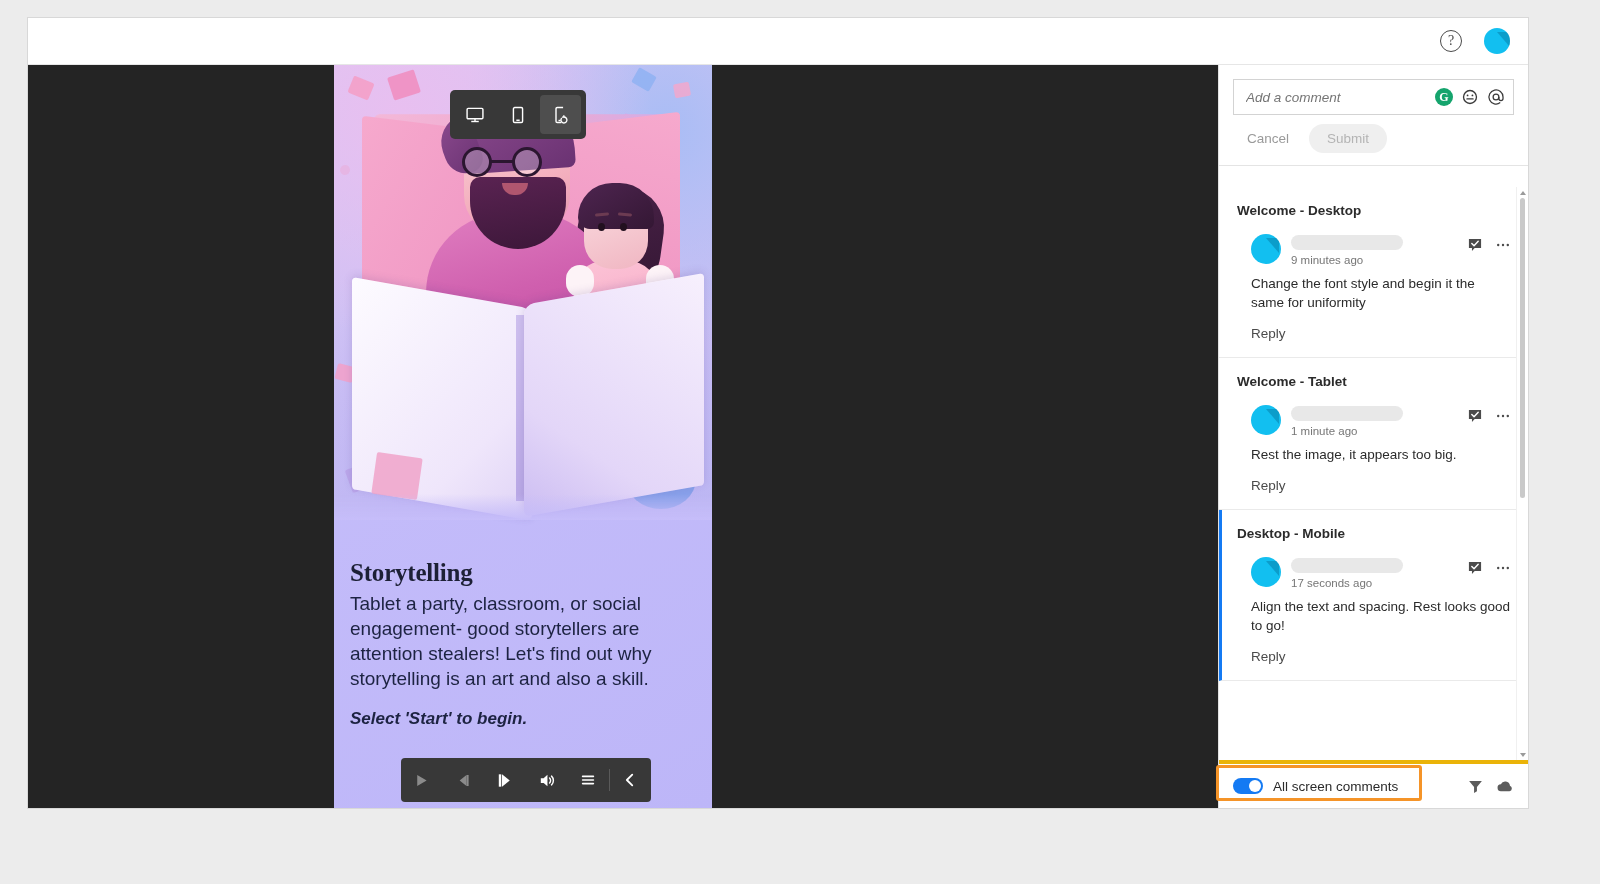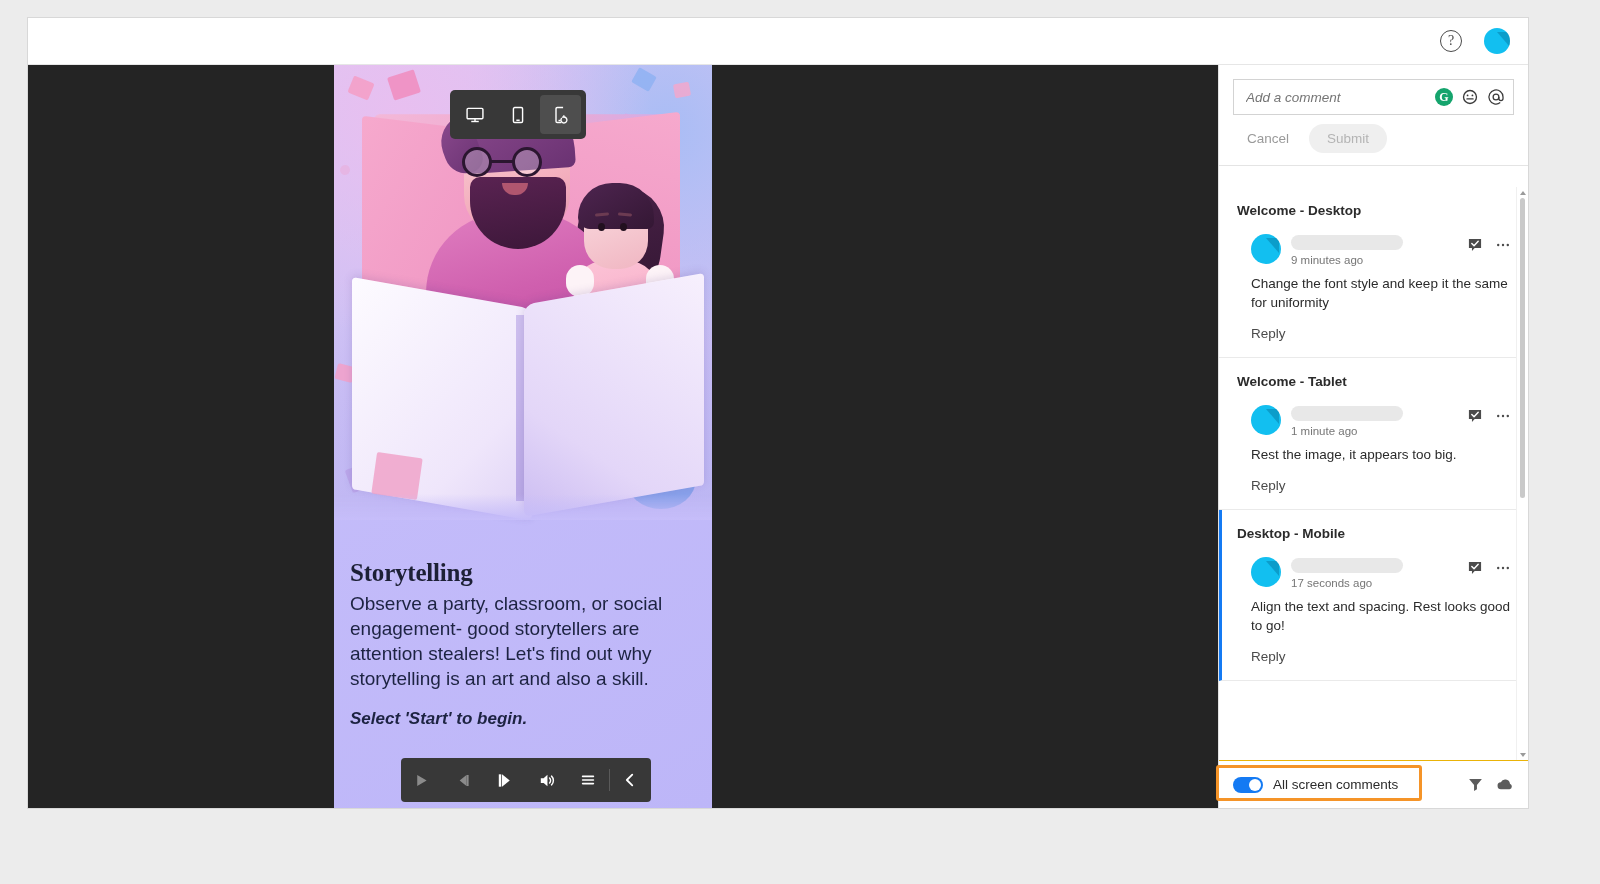--- a/index.html
+++ b/index.html
@@ -303,21 +303,21 @@
   .sb-arrow.up .tri{border-bottom:4px solid #9a9a9a;}
   .sb-arrow.down .tri{border-top:4px solid #9a9a9a;}
   .sb-track{position:absolute;left:0;top:11px;width:11px;height:551px;}
   .sb-thumb{
     position:absolute;left:3px;top:0;width:5px;height:300px;
     background:#c9c9c9;border-radius:3px;cursor:pointer;
   }
 
   .panel-footer{
     position:absolute;left:0;bottom:0;width:310px;height:48px;
-    border-top:1px solid #eab308;background:#fff;
+    border-top:4px solid #eab308;background:#fff;
     display:flex;align-items:center;padding:0 14px;box-sizing:border-box;
     gap:10px;
   }
   .toggle{
     width:30px;height:16px;border-radius:9px;background:#147af3;
     position:relative;flex:none;cursor:pointer;
   }
   .toggle::after{
     content:"";position:absolute;right:2px;top:2px;width:12px;height:12px;
     border-radius:50%;background:#fff;
@@ -412,21 +412,21 @@
             <path d="M14.5 3h-7A1.5 1.5 0 0 0 6 4.5v15A1.5 1.5 0 0 0 7.5 21h5"></path>
             <line x1="9" y1="18.6" x2="11.5" y2="18.6"></line>
             <path d="M15.2 14.4a3.6 3.6 0 1 1-2.3 1.1" stroke-width="1.6"></path>
             <path d="M15.4 12.3v2.3h-2.2" stroke-width="1.6"></path>
           </svg>
         </div>
       </div>
 
       <div class="copy">
         <div class="headline">Storytelling</div>
-        <div class="body-copy">Observe a party, classroom, or social engagement- good storytellers are attention stealers! Let's find out why storytelling is an art and also a skill.</div>
+        <div class="body-copy">Tablet a party, classroom, or social engagement- good storytellers are attention stealers! Let's find out why storytelling is an art and also a skill.</div>
         <div class="cta-line">Select 'Start' to begin.</div>
       </div>
 
       <div class="playbar">
         <div class="pb dim">
           <svg width="17" height="17" viewBox="0 0 20 20" fill="#fff">
               <path d="M5 3.5 16 10 5 16.5z"></path>
             </svg>
         </div>
         <div class="pb dim">
@@ -513,21 +513,21 @@
             </div>
             <div>
               <svg width="16" height="16" viewBox="0 0 20 20" fill="#4b4b4b">
                 <circle cx="4" cy="10" r="1.5"></circle>
                   <circle cx="10" cy="10" r="1.5"></circle>
                   <circle cx="16" cy="10" r="1.5"></circle>
               </svg>
             </div>
           </div>
         </div>
-        <div class="cmt-body">Change the font style and keep it the same for uniformity</div>
+        <div class="cmt-body">Change the font style and begin it the same for uniformity</div>
         <div class="cmt-reply">Reply</div>
       </div>
 
       <div class="thread">
         <div class="thread-title">Welcome - Tablet</div>
         <div class="cmt-head">
           <div class="avatar big"></div>
           <div class="cmt-meta">
             <div class="name-redact"></div>
             <div class="cmt-time">1 minute ago</div>

